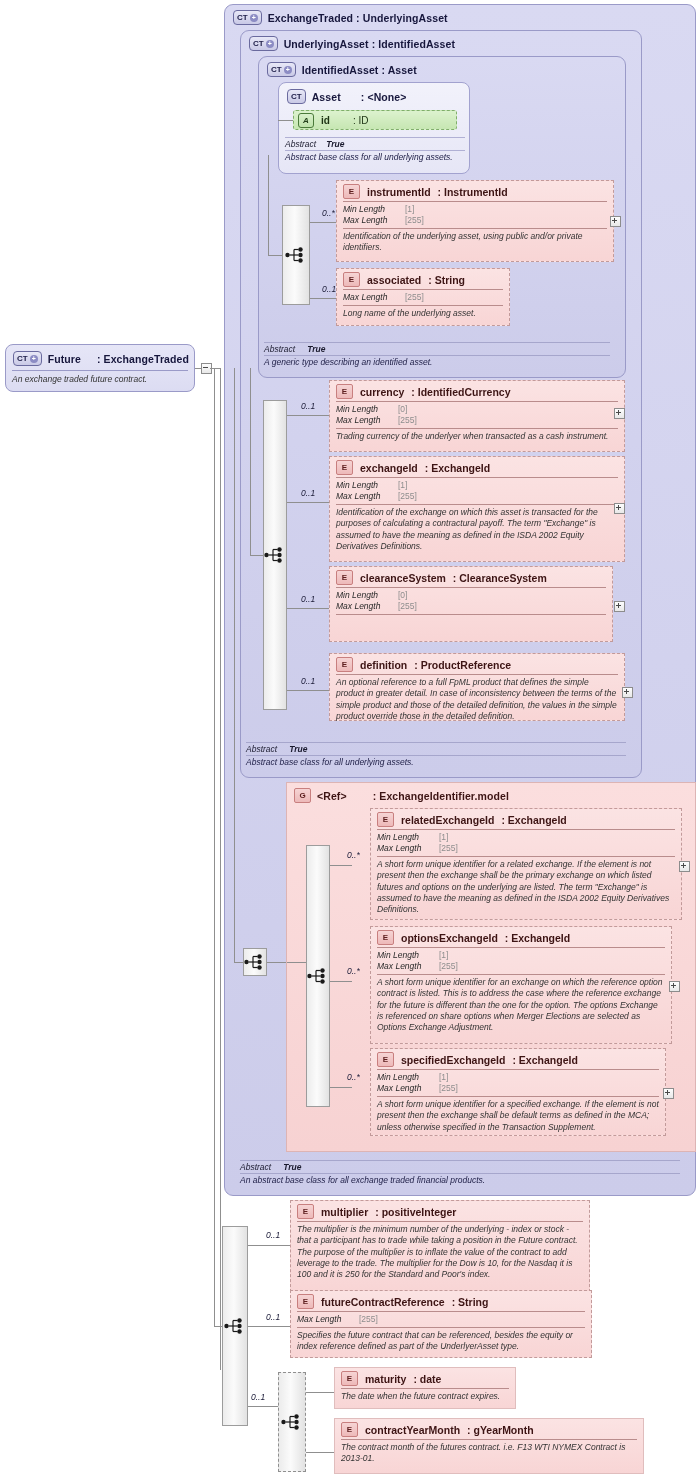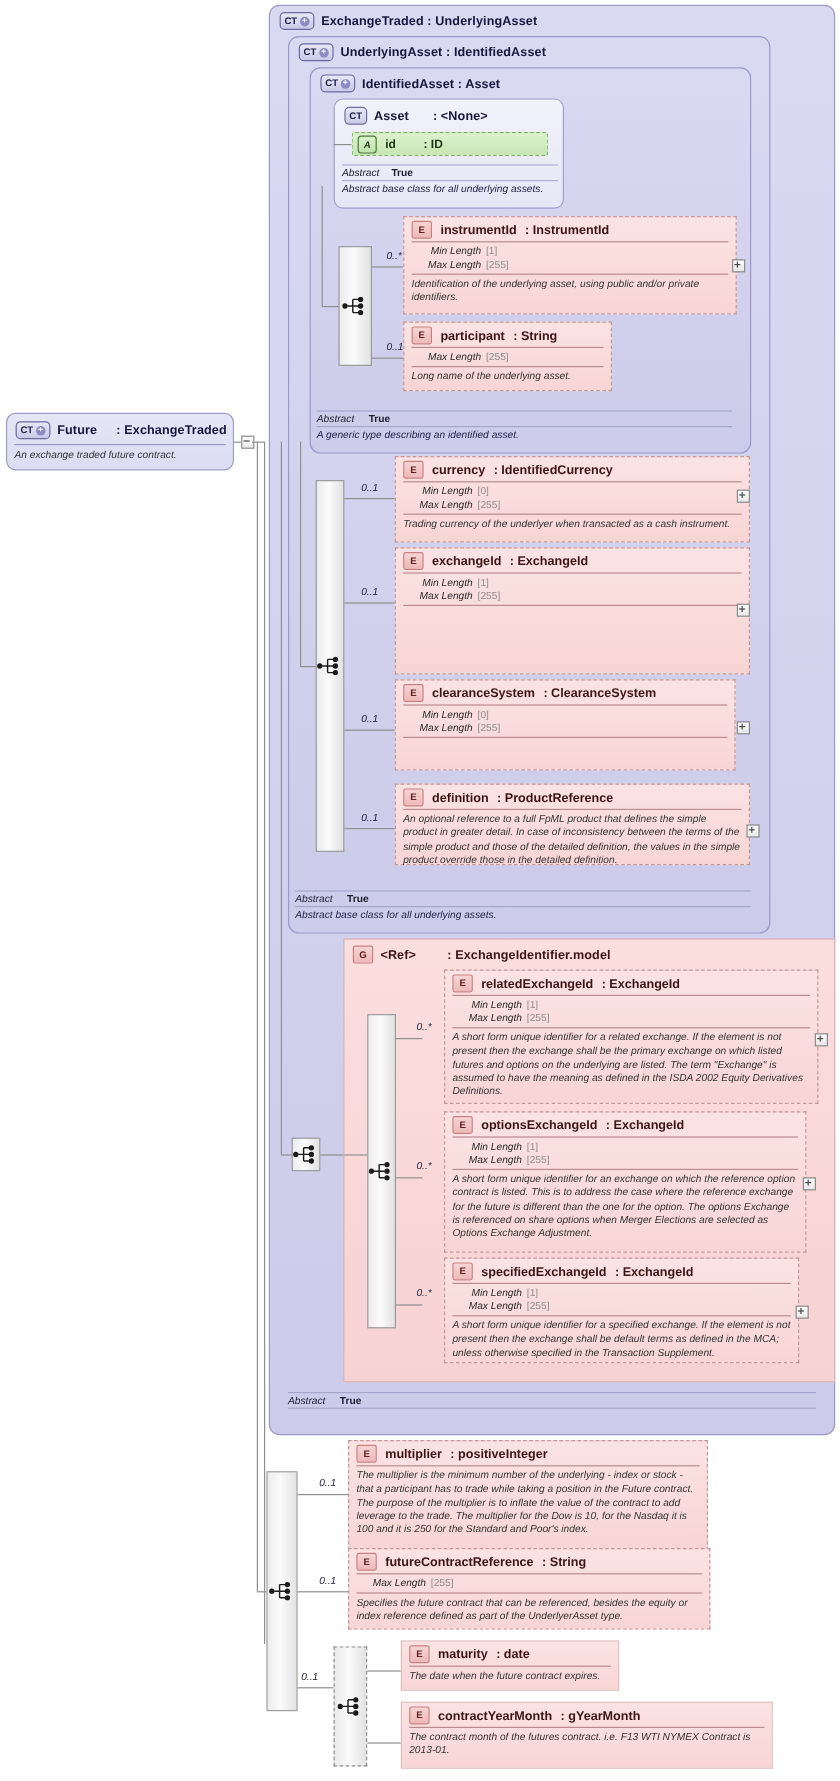--- a/index.html
+++ b/index.html
@@ -59,29 +59,29 @@
 
   
   .el-box{
     background:linear-gradient(180deg,#fbe3e3 0%,#f8d5d5 100%);
     border:1px dashed #c29a9a;
   }
   .el-box.solid{border-style:solid;border-color:#e0bdbd;}
   .el-head{display:flex;align-items:center;gap:7px;padding:3px 6px 2px 6px;white-space:nowrap;}
   .el-name{font-size:10.5px;font-weight:bold;color:#3d1414;}
   .el-rule{height:1px;background:#b98c8c;margin:0 6px;}
-  .facets{padding:2px 6px 2px 6px;text-align:right;}
+  .facets{padding:2px 6px 2px 6px;}
   .facet-row{display:flex;gap:4px;line-height:11px;}
   .facet-k{font-style:italic;font-size:8.5px;color:#2a2a2a;width:58px;}
   .facet-v{font-size:8.5px;color:#8e8e8e;}
   .doc{padding:2px 6px 3px 6px;font-style:italic;font-size:8.5px;line-height:11.3px;color:#333;}
   .abs-rule{height:1px;background:#a6a6cc;}
   .abs-row{display:flex;gap:12px;padding:1px 0 1px 0;}
   .abs-k{font-style:italic;font-size:8.5px;}
-  .abs-v{font-weight:bold;font-size:8.5px;}
+  .abs-v{font-weight:bold;font-size:8.5px;font-style:italic;}
   .abs-doc{font-style:italic;font-size:8.5px;padding-top:1px;color:#22224a;}
 
   
   .seq{
     background:linear-gradient(90deg,#ececec 0%,#fbfbfb 45%,#e2e2e2 100%);
     border:1px solid #9c9c9c;
     display:flex;align-items:center;justify-content:center;
   }
   .seq.dashed{border:1px dashed #8f8f8f;}
   .seq svg{display:block;}
@@ -132,20 +132,21 @@
   </div>
 </div>
 
 <div class="abs" style="left:240px;top:1160px;width:440px;">
   <div class="abs-rule"></div>
   <div class="abs-row">
     <span class="abs-k">Abstract</span>
     <span class="abs-v">True</span>
   </div>
   <div class="abs-rule"></div>
+  <div class="abs-doc">An abstract base class for all exchange traded financial products.</div>
 </div>
 
 <div class="abs ct-box" style="left:240px;top:30px;width:402px;height:748px;">
   <div class="ct-head">
     <span class="badge-ct">CT<span class="pl">+</span></span>
     <span class="ct-title">UnderlyingAsset : IdentifiedAsset</span>
   </div>
 </div>
 <div class="abs" style="left:246px;top:742px;width:380px;">
   <div class="abs-rule"></div>
@@ -177,21 +178,21 @@
   <div class="ct-head" style="top:6px;">
     <span class="badge-ct">CT</span>
     <span class="ct-title">Asset</span>
     <span class="ct-title" style="margin-left:14px;">: &lt;None&gt;</span>
   </div>
 
   <div class="abs" style="left:14px;top:27px;width:164px;height:20px;border:1px dashed #7fae6a;border-radius:3px 3px 3px 3px;background:linear-gradient(180deg,#dcf2ce,#c6e6b2);">
     <div style="display:flex;align-items:center;gap:7px;padding:2px 4px;">
       <span class="badge-a">A</span>
       <span style="font-size:10px;font-weight:bold;color:#1d3314;">id</span>
-      <span style="font-size:10px;font-weight:bold;color:#1d3314;margin-left:16px;">: ID</span>
+      <span style="font-size:10px;font-weight:normal;color:#1d3314;margin-left:16px;">: ID</span>
     </div>
   </div>
   <div class="ln lnh" style="left:-1px;top:37px;width:15px;"></div>
 
   <div class="abs" style="left:6px;top:54px;width:180px;">
     <div class="abs-rule" style="background:#b0b0d4;"></div>
     <div class="abs-row" style="gap:10px;">
       <span class="abs-k">Abstract</span>
       <span class="abs-v">True</span>
     </div>
@@ -239,21 +240,21 @@
       </div>
   </div>
   <div class="el-rule"></div>
   <div class="doc">Identification of the underlying asset, using public and/or private identifiers.</div>
 </div>
 <div class="tog plus" style="left:610px;top:216px;"></div>
 
 <div class="abs el-box" style="left:336px;top:268px;width:174px;height:58px;">
   <div class="el-head">
     <span class="badge-e">E</span>
-    <span class="el-name">participant</span>
+    <span class="el-name">associated</span>
     <span class="el-name">: String</span>
   </div>
   <div class="el-rule"></div>
   <div class="facets">
     <div class="facet-row">
         <span class="facet-k">Max Length</span>
         <span class="facet-v">[255]</span>
       </div>
   </div>
   <div class="el-rule"></div>
@@ -318,20 +319,21 @@
     <div class="facet-row">
         <span class="facet-k">Min Length</span>
         <span class="facet-v">[1]</span>
       </div>
     <div class="facet-row">
         <span class="facet-k">Max Length</span>
         <span class="facet-v">[255]</span>
       </div>
   </div>
   <div class="el-rule"></div>
+  <div class="doc">Identification of the exchange on which this asset is transacted for the purposes of calculating a contractural payoff. The term "Exchange" is assumed to have the meaning as defined in the ISDA 2002 Equity Derivatives Definitions.</div>
 </div>
 <div class="tog plus" style="left:614px;top:503px;"></div>
 
 <div class="abs el-box" style="left:329px;top:566px;width:284px;height:76px;">
   <div class="el-head">
     <span class="badge-e">E</span>
     <span class="el-name">clearanceSystem</span>
     <span class="el-name">: ClearanceSystem</span>
   </div>
   <div class="el-rule"></div>

